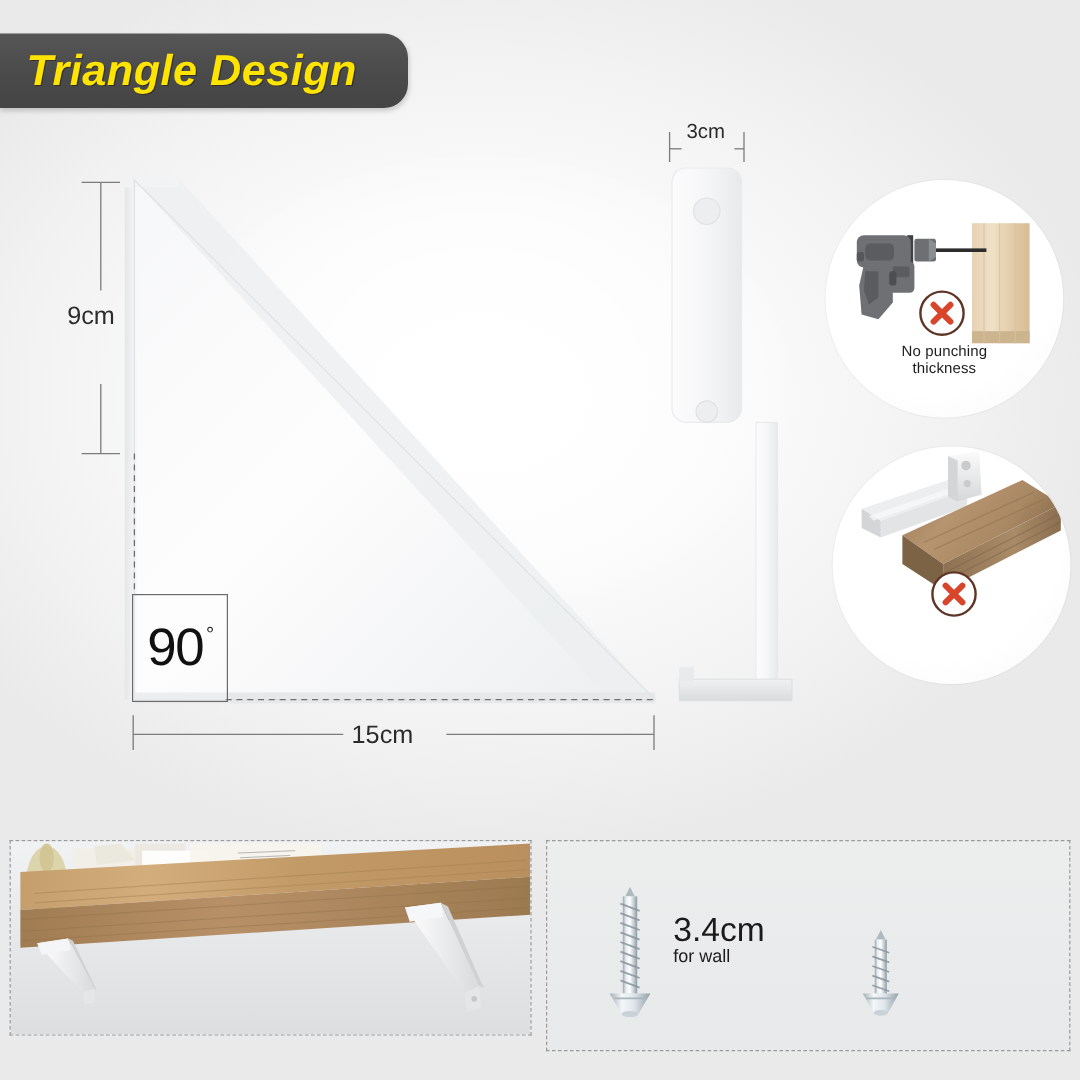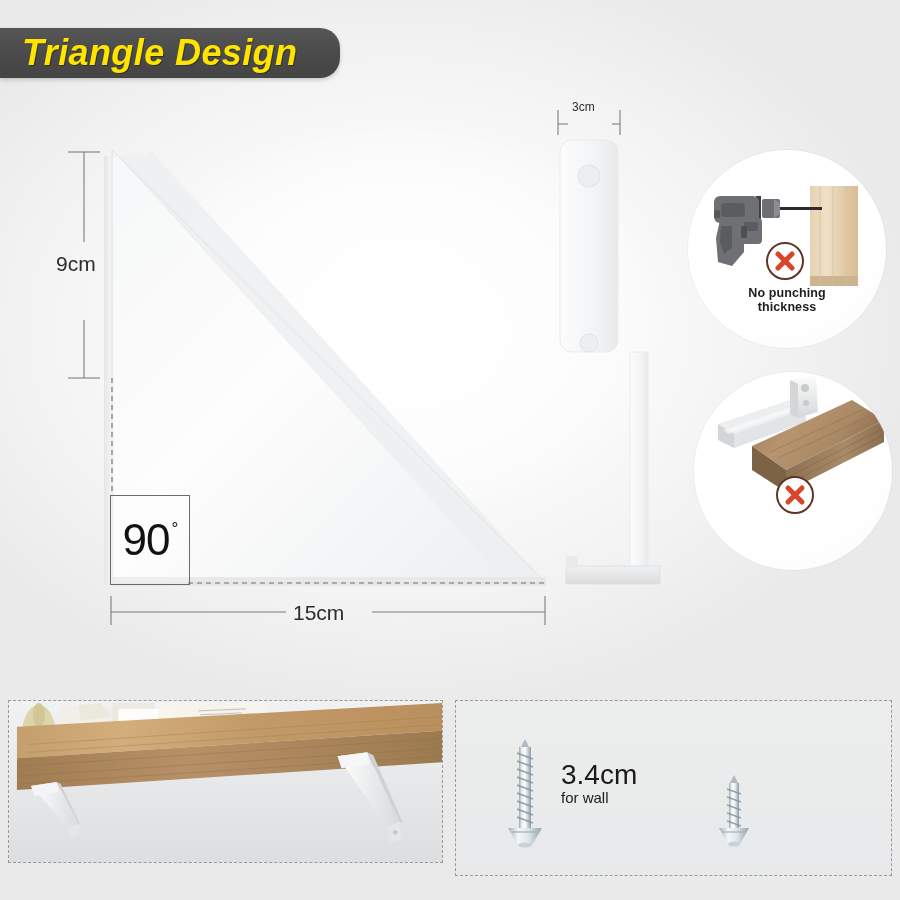--- a/index.html
+++ b/index.html
@@ -10,42 +10,42 @@
   }
   .canvas{
     position:relative;width:900px;height:900px;
     background:
       radial-gradient(ellipse 520px 380px at 400px 330px, #ffffff 0%, #fbfbfb 40%, #f2f2f2 75%, #eaeaea 100%);
     overflow:hidden;
   }
 
   
   .banner{
-    position:absolute;left:0;top:28px;width:340px;height:50px;
+    position:absolute;left:0;top:28px;width:340px;height:62px;
     background:linear-gradient(180deg,#565656 0%,#4a4a4a 55%,#444 100%);
     border-top-right-radius:20px;border-bottom-right-radius:20px;
     box-shadow:0 2px 4px rgba(0,0,0,.18);
     display:flex;align-items:center;
   }
   .banner-text{
     color:#ffe400;font-size:36px;font-weight:bold;font-style:italic;
     letter-spacing:.4px;margin-left:22px;
     text-shadow:1px 1px 0 rgba(0,0,0,.35);
     white-space:nowrap;
   }
 
   
   .product{position:absolute;left:0;top:0;width:900px;height:900px;pointer-events:none;}
 
   
   .dim-label{
     position:absolute;color:#2c2c2c;font-size:21px;
     background:transparent;white-space:nowrap;
   }
-  .dim-label.small{font-size:12px;text-align:center;}
+  .dim-label.small{font-size:17px;text-align:center;}
 
   
   .angle-box{
     position:absolute;left:110px;top:495px;width:78px;height:88px;
     border:1.4px solid #6b6b6b;
     background:rgba(255,255,255,.25);
     display:flex;align-items:center;justify-content:center;
   }
   .angle-box .val{
     font-size:44px;color:#111;font-weight:500;letter-spacing:-1px;
@@ -65,21 +65,21 @@
     position:absolute;border-radius:50%;
     background:radial-gradient(circle at 42% 34%, #ffffff 0%, #ffffff 62%, #fbfbfb 86%, #f4f4f4 100%);
     box-shadow:0 0 0 1px rgba(0,0,0,.03);
     overflow:hidden;
   }
   #callout-drill{left:688px;top:150px;width:198px;height:198px;}
   #callout-board{left:694px;top:372px;width:198px;height:198px;}
 
   .callout-caption{
     position:absolute;left:0;right:0;text-align:center;
-    font-size:12.5px;font-weight:bold;color:#1d1d1d;line-height:1.15;
+    font-size:12.5px;font-weight:normal;color:#1d1d1d;line-height:1.15;
     letter-spacing:.1px;
   }
 
   .x-badge{
     position:absolute;width:34px;height:34px;border-radius:50%;
     border:2px solid #5e3526;
     display:flex;align-items:center;justify-content:center;
     background:#ffffff;
   }
   .x-badge svg{display:block;}

